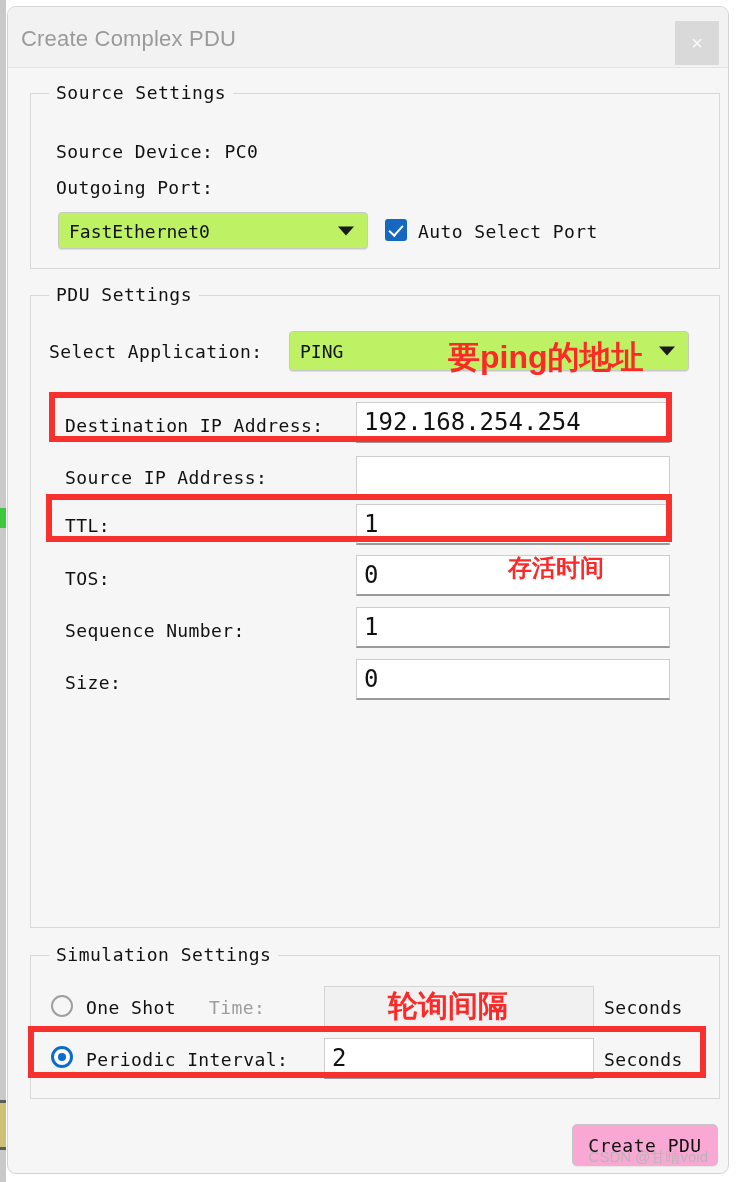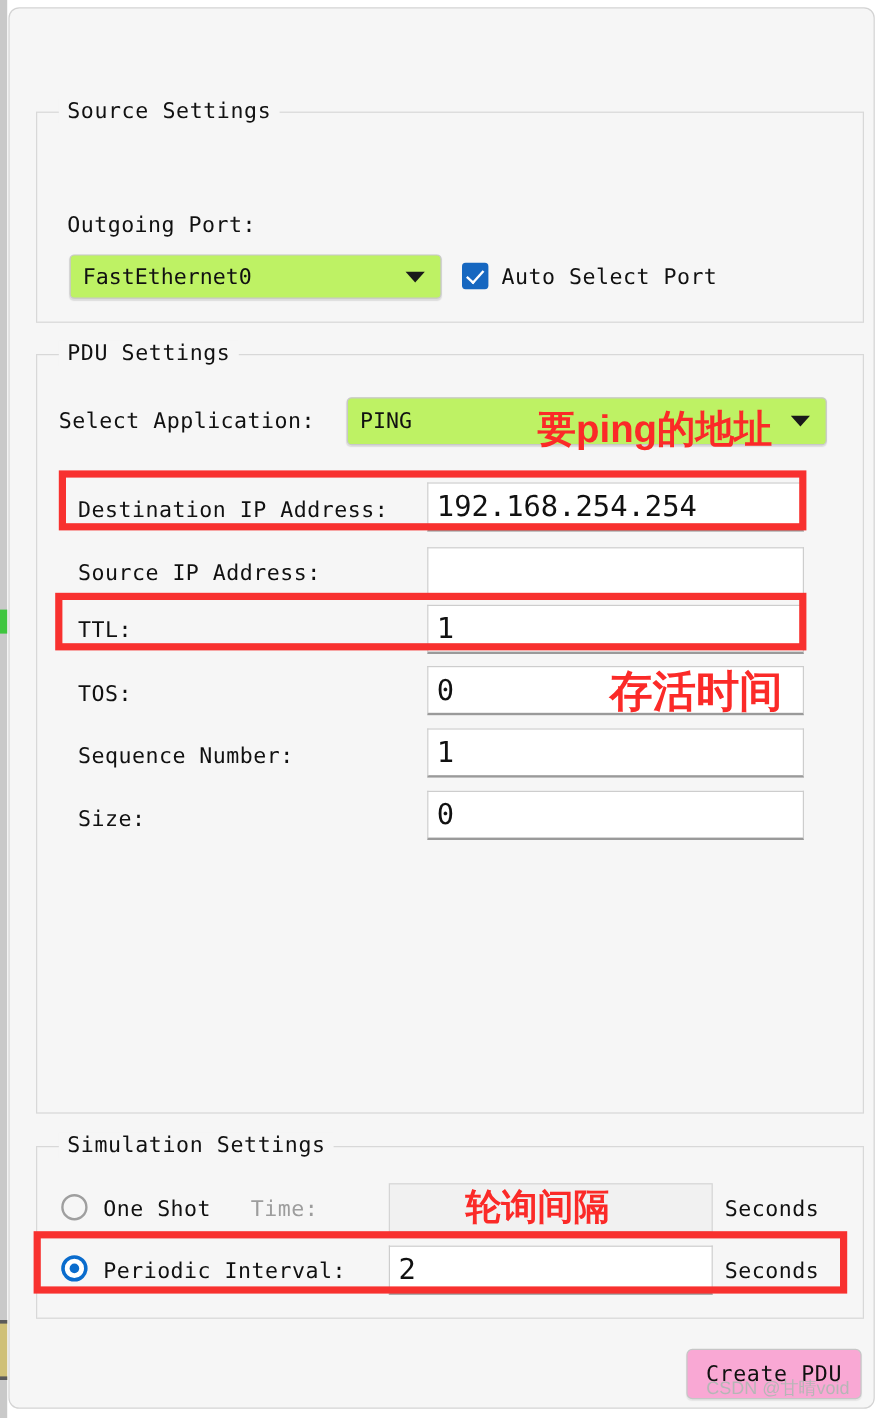--- a/index.html
+++ b/index.html
@@ -251,25 +251,32 @@
 </style>
 </head>
 <body>
 
 <div class="page-scroll-track"></div>
 <div class="scroll-marker-green"></div>
 <div class="scroll-thumb-tan"></div>
 
 <div class="dialog">
 
+  <div class="titlebar">
+    <div class="titlebar-text">Create Complex PDU</div>
+    <div class="close-btn">
+      <span class="close-x">×</span>
+    </div>
+  </div>
 
   <div class="group" id="group-source">
     <div class="group-title">Source Settings</div>
   </div>
 
+  <div class="mono abs" style="left:48px; top:134px;">Source Device: PC0</div>
 
   <div class="mono abs" style="left:48px; top:170px;">Outgoing Port:</div>
 
   <div class="combo" style="left:50px; top:205px; width:310px; height:37px;">
     <span class="combo-text">FastEthernet0</span>
     <span class="combo-arrow"></span>
   </div>
 
   <div class="checkbox" style="left:377px; top:212px;"></div>
   <div class="mono abs" style="left:410px; top:214px;">Auto Select Port</div>
@@ -339,14 +346,14 @@
   </div>
 
   <div class="watermark">CSDN @甘晴void</div>
 </div>
 
 <div class="redbox" style="left:49px;  top:392px; width:623px; height:50px;"></div>
 <div class="redbox" style="left:46px;  top:494px; width:626px; height:48px;"></div>
 <div class="redbox" style="left:28px;  top:1026px; width:678px; height:52px;"></div>
 
 <div class="redtext" style="left:448px; top:336px; font-size:32px; font-weight:600;">要ping的地址</div>
-<div class="redtext" style="left:508px; top:552px; font-size:36px; font-weight:600;">存活时间</div>
+<div class="redtext" style="left:508px; top:552px; font-size:24px; font-weight:600;">存活时间</div>
 <div class="redtext" style="left:388px; top:986px; font-size:30px; font-weight:600;">轮询间隔</div>
 
 </body></html>

